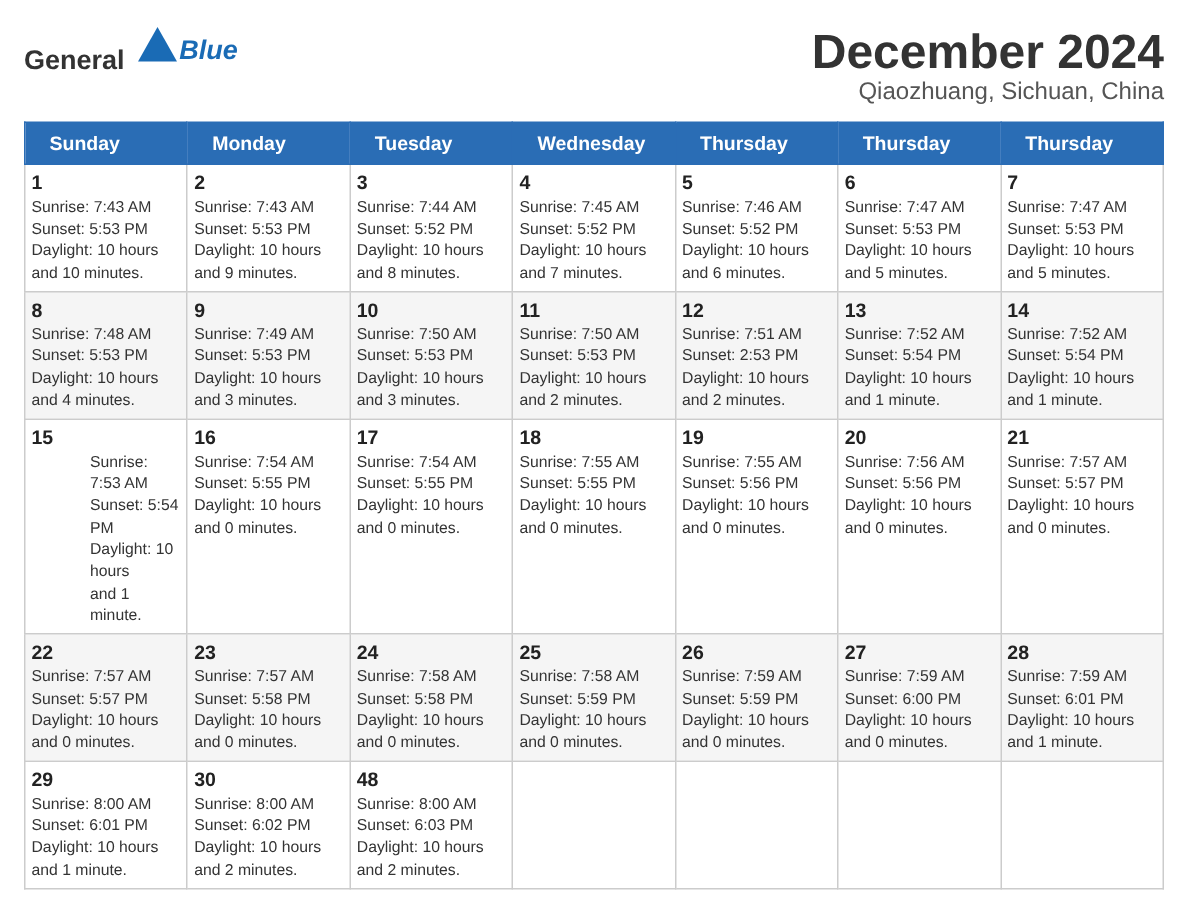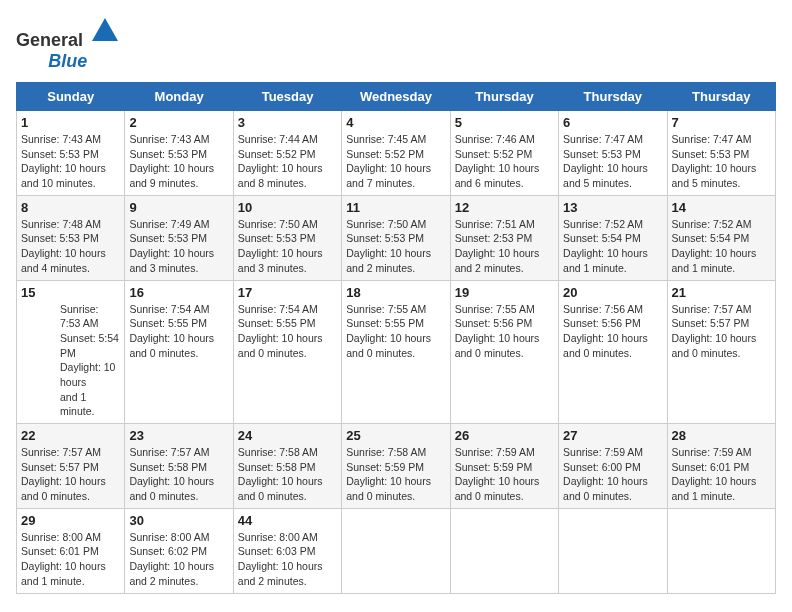--- a/index.html
+++ b/index.html
@@ -12,21 +12,20 @@
     }
     .header-area {
       display: flex;
       justify-content: space-between;
       align-items: flex-start;
       margin-bottom: 10px;
     }
     .logo {
       display: flex;
       align-items: center;
-      flex-direction: column;
     }
     .logo-text-general {
       font-size: 18px;
       font-weight: bold;
       color: #333;
     }
     .logo-text-blue {
       font-size: 18px;
       font-weight: bold;
       color: #1a6bb5;
@@ -51,21 +50,21 @@
     }
     .calendar {
       width: 100%;
       border-collapse: collapse;
       font-size: 11px;
     }
     .calendar th {
       background-color: #2a6db5;
       color: #fff;
       padding: 6px 16px;
-      text-align: center;
+      text-align: left;
       font-size: 13px;
       font-weight: bold;
       border: 1px solid #2a6db5;
     }
     .calendar td {
       border: 1px solid #ccc;
       vertical-align: top;
       padding: 4px;
       width: 108px;
       min-height: 80px;
@@ -98,20 +97,24 @@
     <div>
       <span class="logo-text-general">General</span>
       <svg class="logo-icon" viewBox="0 0 30 30">
         <polygon points="15,2 28,25 2,25" fill="#1a6bb5"></polygon>
       </svg>
     </div>
     <div>
       <span class="logo-text-blue">Blue</span>
     </div>
   </div>
+  <div class="title-area">
+    <div class="main-title">December 2024</div>
+    <div class="subtitle">Qiaozhuang, Sichuan, China</div>
+  </div>
 </div>
 
 <table class="calendar">
   <thead>
     <tr id="weekday-header">
     <th>Sunday</th>
         <th>Monday</th>
         <th>Tuesday</th>
         <th>Wednesday</th>
         <th>Thursday</th>
@@ -333,21 +336,21 @@
 and 1 minute.</div>
         </td>
         <td>
           <span class="day-number">30</span>
           <div class="day-info" style="white-space: pre-line;">Sunrise: 8:00 AM
 Sunset: 6:02 PM
 Daylight: 10 hours
 and 2 minutes.</div>
         </td>
         <td>
-          <span class="day-number">44</span>
+          <span class="day-number">48</span>
           <div class="day-info" style="white-space: pre-line;">Sunrise: 8:00 AM
 Sunset: 6:03 PM
 Daylight: 10 hours
 and 2 minutes.</div>
         </td>
         <td class="empty-cell"></td>
         <td class="empty-cell"></td>
         <td class="empty-cell"></td>
         <td class="empty-cell"></td>
       </tr>

